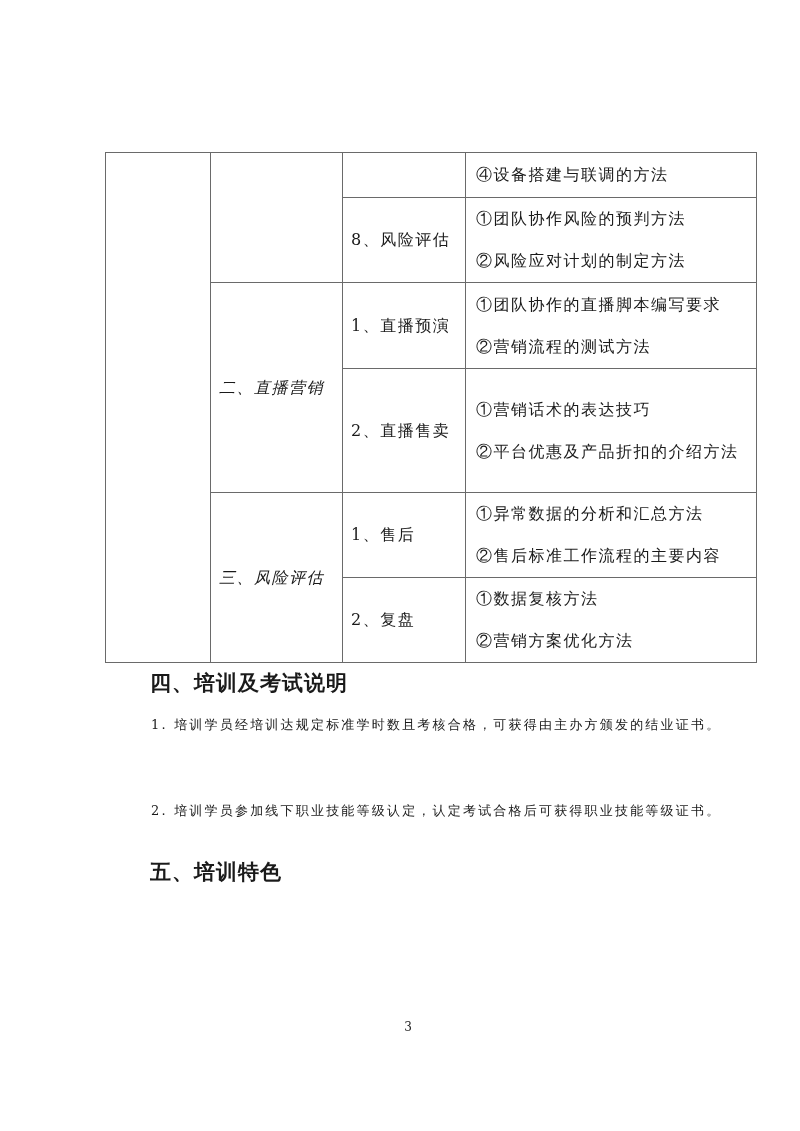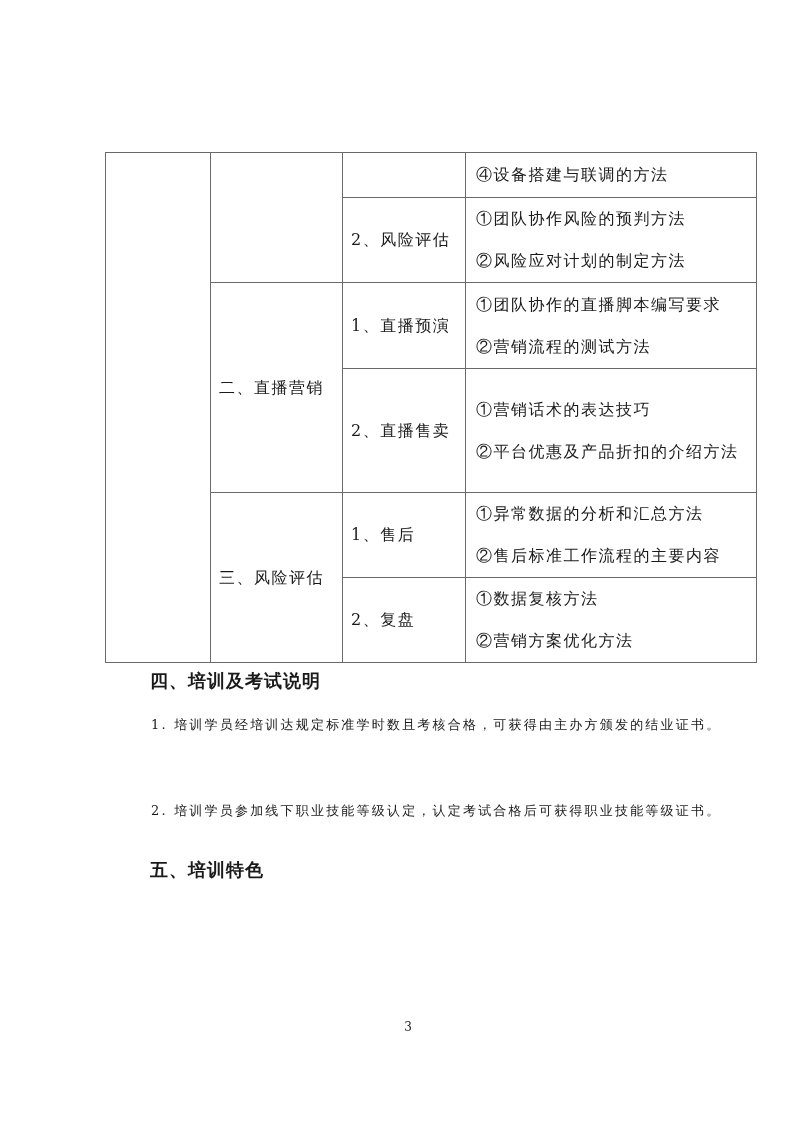--- a/index.html
+++ b/index.html
@@ -10,27 +10,27 @@
   .page { position: absolute; left: 8px; top: 0; width: 800px; height: 868px; }
   table.curr {
     position: absolute; left: 97px; top: 152px; width: 621px;
     border-collapse: collapse; table-layout: fixed;
     font-size: 16px;
   }
   table.curr td {
     border: 1.3px solid #6a6a6a; padding: 0; vertical-align: middle;
   }
   td.c1 { width: 104px; }
-  td.c2 { width: 123px; padding-left: 8px !important; }
+  td.c2 { width: 123px; padding-left: 8px !important; font-style: italic; }
   td.c3 { width: 114px; padding-left: 8px !important; }
   td.c4 { width: 276px; padding-left: 10px !important; padding-right: 4px !important; }
   .item { line-height: 42px; letter-spacing: 1.5px; white-space: nowrap; }
   .item.wrap { white-space: normal; line-height: 42px; }
   .lbl { letter-spacing: 1.5px; line-height: 42px; }
-  .h { position: absolute; left: 142px; font-size: 18px; font-weight: bold;
+  .h { position: absolute; left: 142px; font-size: 21px; font-weight: bold;
        font-family: "DejaVu Sans", "Liberation Sans", sans-serif; letter-spacing: 1px; }
   .p { position: absolute; left: 107px; width: 612px; font-size: 13px; line-height: 43px;
        text-indent: 36px; letter-spacing: 2.2px; text-align: justify; }
   .pnum { position: absolute; left: 0; width: 800px; top: 1020px; text-align: center;
           font-size: 12px; }
 </style>
 </head>
 <body>
 
 <div class="page">
@@ -40,21 +40,21 @@
         <tr style="height:45px">
       <td class="c1" rowspan="6"></td>
       <td class="c2" rowspan="2"></td>
       <td class="c3"></td>
       <td class="c4">
         <div class="item">④设备搭建与联调的方法</div>
       </td>
     </tr>
     <tr style="height:83px">
       <td class="c3">
-        <span class="lbl">2、风险评估</span>
+        <span class="lbl">8、风险评估</span>
       </td>
       <td class="c4">
         <div class="item">①团队协作风险的预判方法</div>
         <div class="item">②风险应对计划的制定方法</div>
       </td>
     </tr>
     <tr style="height:86px">
       <td class="c2" rowspan="2">
         <span class="lbl">二、直播营销</span>
       </td>

